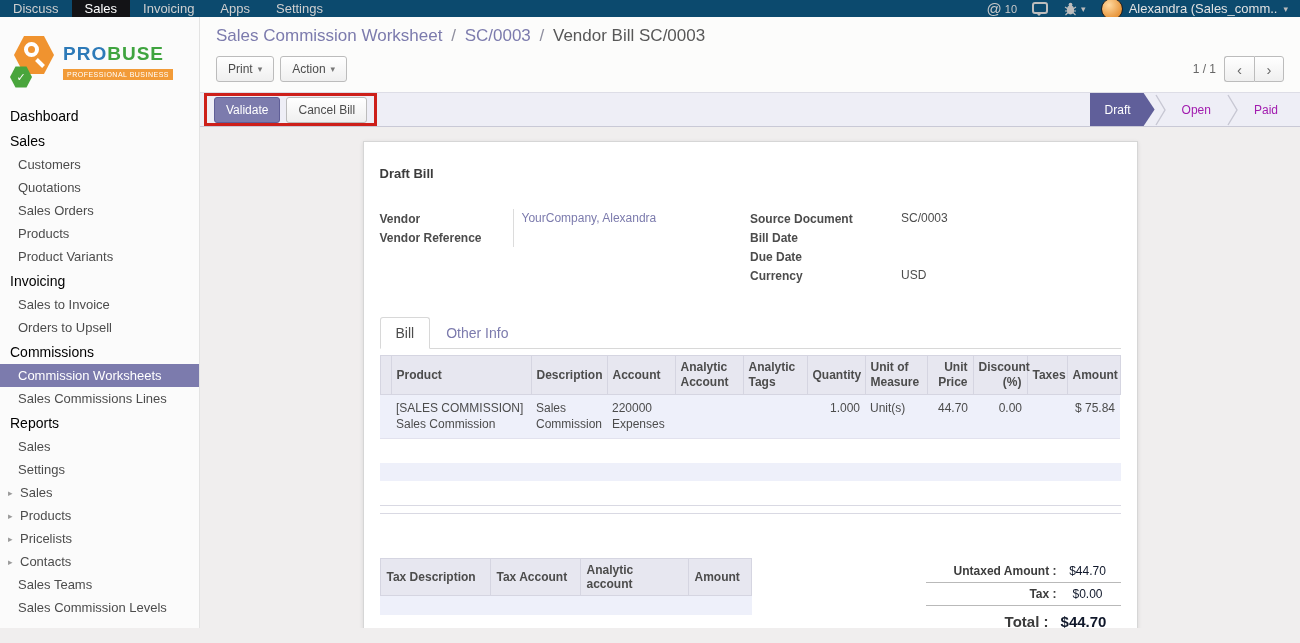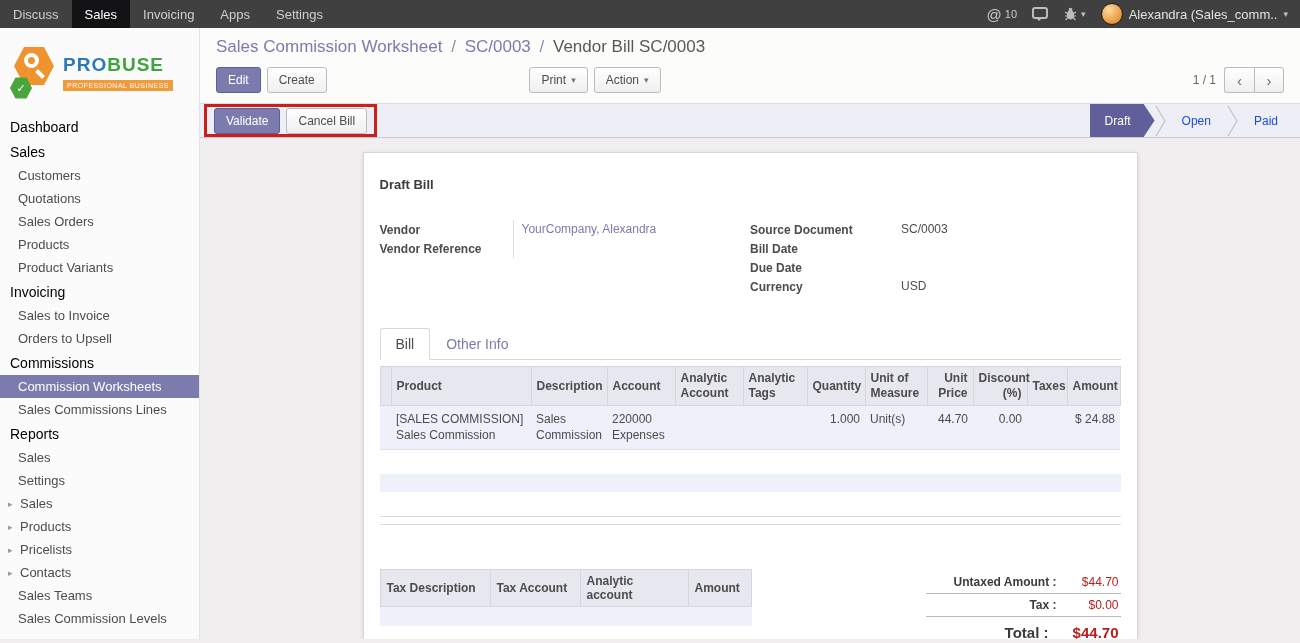--- a/index.html
+++ b/index.html
@@ -1,21 +1,21 @@
 <!DOCTYPE html>
 <html><head>
 <meta charset="utf-8">
 <style>
   *{box-sizing:border-box;margin:0;padding:0}
   html,body{background:#555}
   body{font-family:"Liberation Sans",sans-serif}
   .app{width:1300px;height:643px;position:relative;overflow:hidden;background:#f0eeee;color:#4c4c4c;font-size:13px}
 
   
-  .navbar{height:28px;background:#404040;display:flex;align-items:stretch;color:#cfcfcf;font-size:13px}
+  .navbar{height:17px;background:#0c4a6e;display:flex;align-items:stretch;color:#cfcfcf;font-size:13px}
   .nav-left{display:flex;align-items:stretch}
   .nav-app{display:flex;align-items:center;padding:0 13px;cursor:pointer;color:#cfcfcf}
   .nav-app.active{background:#131316;color:#fff}
   .nav-right{margin-left:auto;display:flex;align-items:center;gap:15px;padding-right:12px}
   .mention{display:flex;align-items:center;gap:3px;color:#c9c9c9}
   .mention .at{font-size:15px}
   .mention .cnt{font-size:11px}
   .chat-icon{width:16px;height:12px;border:2px solid #bdbdbd;border-radius:3px;position:relative;margin-top:-2px}
   .chat-icon::after{content:"";position:absolute;left:2px;bottom:-7px;border:3px solid transparent;border-top-color:#bdbdbd}
   .iconbtn{display:flex;align-items:center;gap:3px;cursor:pointer}
@@ -64,21 +64,21 @@
   .pager-btns{display:flex}
   .pager-btn{width:30px;height:26px;border:1px solid #bcbcbc;background:linear-gradient(#fff,#efefef);color:#666;font-size:15px;display:flex;align-items:center;justify-content:center;cursor:pointer}
   .pager-btn.prev{border-radius:3px 0 0 3px;border-right:none}
   .pager-btn.next{border-radius:0 3px 3px 0}
 
   
   .statusbar{height:35px;background:#eeeef6;border-top:1px solid #ddddе6;border-top:1px solid #dddde6;border-bottom:1px solid #c9c9d6;display:flex;align-items:stretch;padding-left:4px}
   .sb-buttons{position:relative;display:flex;align-items:center;gap:6px;padding:0 10px}
   .annotation{position:absolute;inset:0;border:3px solid #cd1f1a;pointer-events:none}
   .sb-statuses{margin-left:auto;display:flex;align-items:stretch;height:100%;padding-right:6px}
-  .status{display:flex;align-items:center;padding:0 16px;color:#1d4ed8;font-size:12px}
+  .status{display:flex;align-items:center;padding:0 16px;color:#a21caf;font-size:12px}
   .status.active{background:#605f9a;color:#fff;clip-path:polygon(0 0,calc(100% - 11px) 0,100% 50%,calc(100% - 11px) 100%,0 100%);padding:0 24px 0 15px}
   .chev{display:flex;align-items:center}
 
   
   .content{flex:1;overflow:hidden;padding-top:14px}
   .sheet{width:775px;height:560px;margin:0 auto;background:#fff;border:1px solid #d6d6d6;box-shadow:0 1px 4px rgba(0,0,0,.1);padding:16px;font-size:12px}
   .sheet-title{font-weight:bold;font-size:13px;color:#3c3c3c;margin:8px 0 28px}
   .field-groups{display:flex;margin-bottom:32px}
   .fgroup{width:50%}
   .frow{display:flex;align-items:flex-end}
@@ -106,21 +106,21 @@
   .tax-wrap{width:372px}
   table.tax{width:100%;border-collapse:collapse;table-layout:fixed;font-size:12px}
   .tax th{background:#e7e7f0;border:1px solid #d5d5e1;font-weight:bold;color:#4c4c4c;padding:4px 6px;text-align:left}
   .tax-stripe{height:19px;background:#eef0fa}
   .tax-gap{height:28px}
 
   .totals{margin-left:auto;width:195px;padding-top:2px}
   .trow{display:flex;justify-content:flex-end;align-items:baseline;padding:4px 2px;font-size:12px}
   .trow.underl{border-bottom:1px solid #b9b9b9}
   .tlabel{font-weight:bold;color:#3c3c3c}
-  .tval{width:62px;text-align:right;color:#b91c1c}
+  .tval{width:62px;text-align:center;color:#0f172a}
   .trow.total{font-size:15px;font-weight:bold;padding-top:7px}
   .trow.total .tval{width:70px}
 </style>
 </head>
 <body>
 
 <div class="app">
 
   <div class="navbar">
     <div class="nav-left">
@@ -218,24 +218,20 @@
 
       <div class="control-panel">
         <div class="breadcrumb">
           <span class="bc-link">Sales Commission Worksheet</span>
           <span class="bc-sep">/</span>
           <span class="bc-link">SC/0003</span>
           <span class="bc-sep">/</span>
           <span class="bc-current">Vendor Bill SC/0003</span>
         </div>
         <div class="cp-row">
-          <div class="cp-left">
-            <button class="btn primary">Edit</button>
-            <button class="btn">Create</button>
-          </div>
           <div class="cp-center">
             <button class="btn">
               <span>Print</span>
               <span class="caret">▾</span>
             </button>
             <button class="btn">
               <span>Action</span>
               <span class="caret">▾</span>
             </button>
           </div>
@@ -336,21 +332,21 @@
                 <td>[SALES COMMISSION] Sales Commission</td>
                 <td>Sales Commission</td>
                 <td>220000 Expenses</td>
                 <td></td>
                 <td></td>
                 <td class="num">1.000</td>
                 <td>Unit(s)</td>
                 <td class="num">44.70</td>
                 <td class="num">0.00</td>
                 <td></td>
-                <td class="num">$ 24.88</td>
+                <td class="num">$ 75.84</td>
               </tr>
             </tbody>
           </table>
 
           <div class="stripe"></div>
           <div class="dline"></div>
 
           <div class="bottom">
             <div class="tax-wrap">
               <table class="tax">

